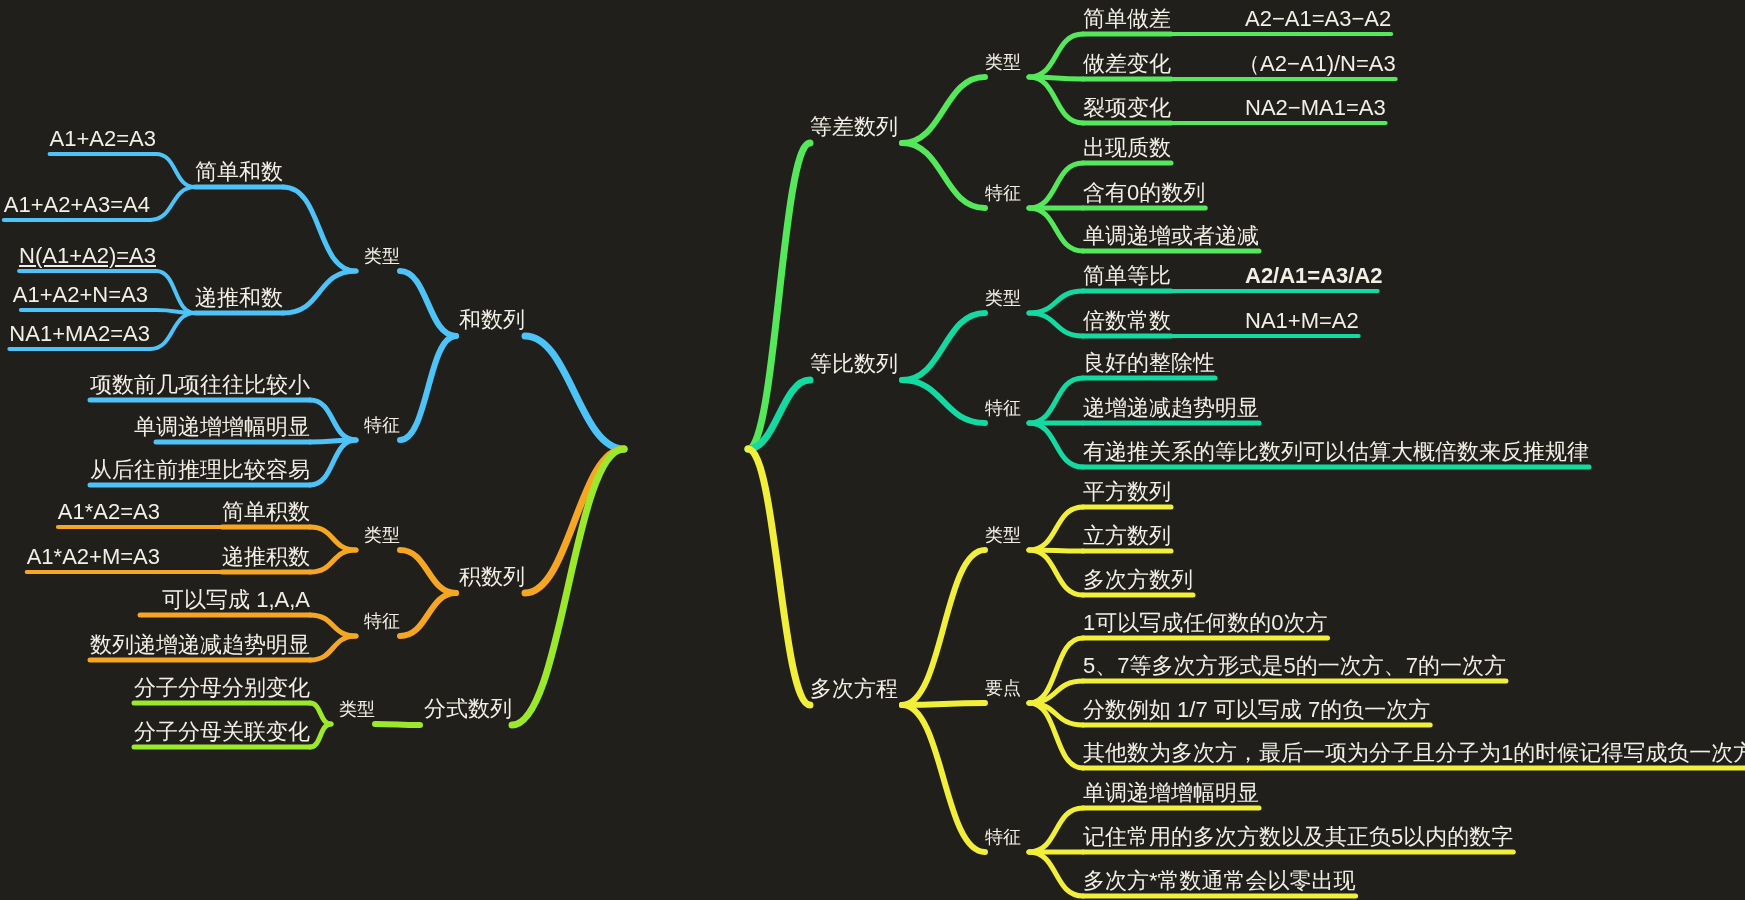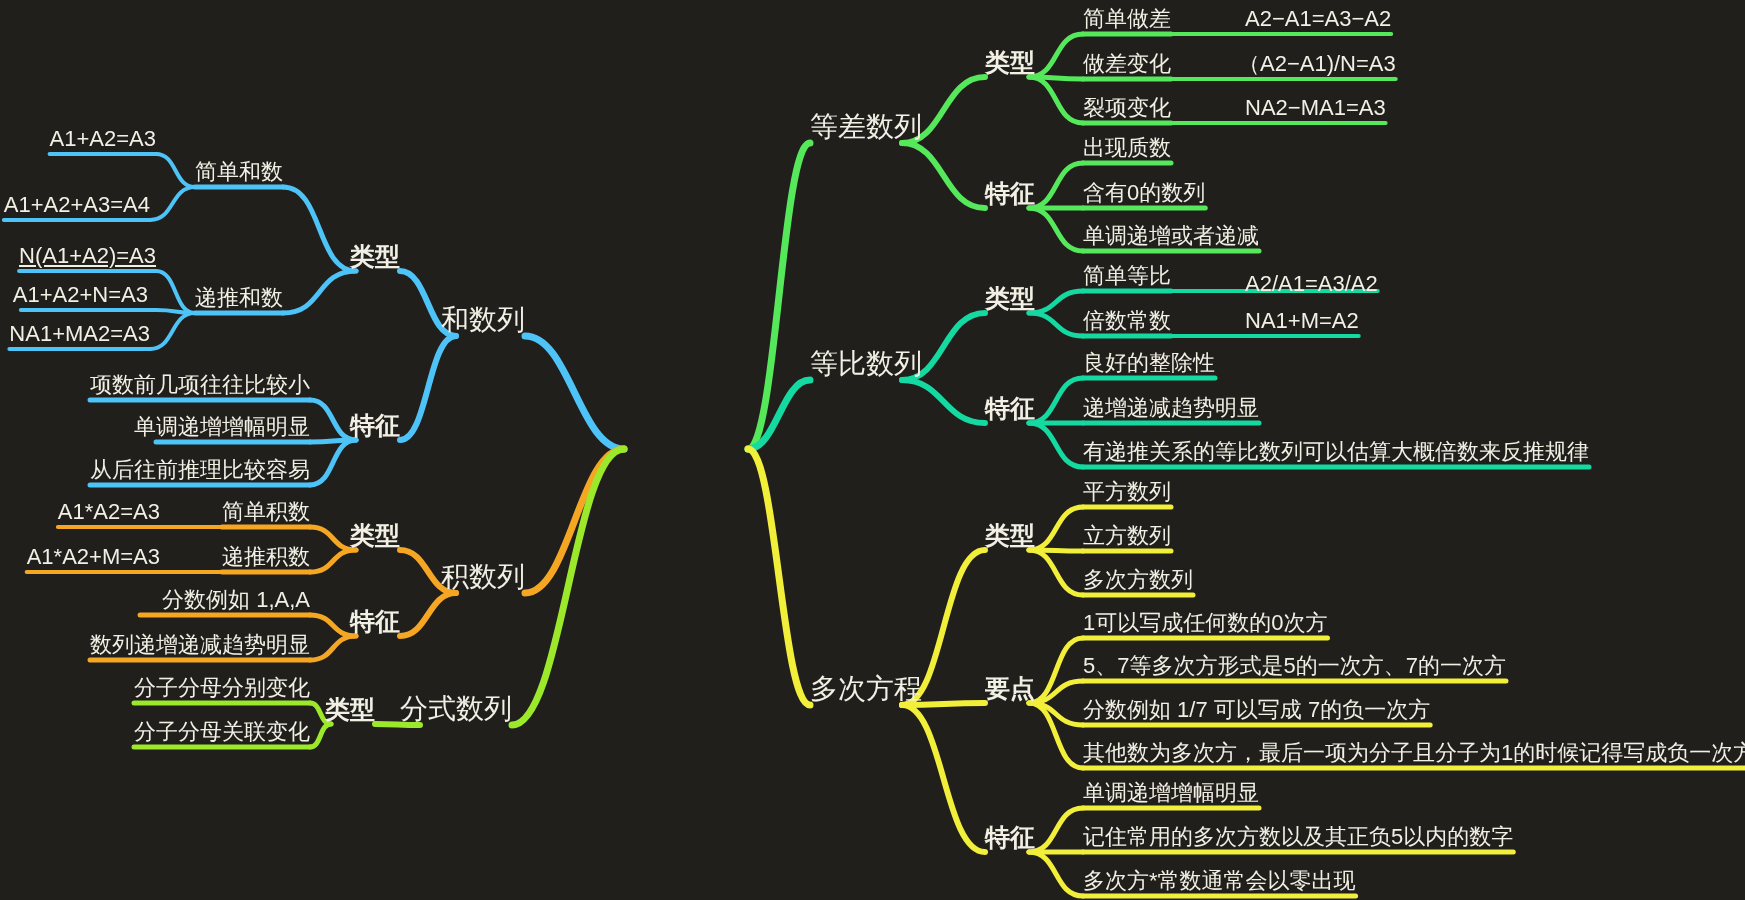--- a/index.html
+++ b/index.html
@@ -36,22 +36,22 @@
     background: #080808;
     border-radius: 26px;
     color: #f6f3e8;
     font-size: 26px;
     padding: 13px 26px;
     letter-spacing: 1px;
     transform: translate(-50%, -50%);
     line-height: 1.1;
     box-shadow: 0 0 0 1px #0c0c0c;
   }
-  .t-lvl1 { font-size: 28px; }
-  .t-lvl2 { font-size: 25px; font-weight: bold; }
+  .t-lvl1 { font-size: 22px; }
+  .t-lvl2 { font-size: 18px; }
   .t-lvl3 { font-size: 22px; }
 </style>
 </head>
 <body>
 
 <div id="mindmap-root">
   <svg id="edges" viewBox="0 0 1745 900" xmlns="http://www.w3.org/2000/svg">
       <path d="M 525 336 C 569.55 336, 579.45 449, 624 449" stroke="#4ec3f7" stroke-width="7" fill="none" stroke-linecap="round" stroke-linejoin="round"></path>
       <path d="M 400 271 C 428 271, 428 336, 456 336" stroke="#4ec3f7" stroke-width="6" fill="none" stroke-linecap="round" stroke-linejoin="round"></path>
       <path d="M 283 187 L 195 187" stroke="#4ec3f7" stroke-width="5" fill="none" stroke-linecap="round" stroke-linejoin="round"></path>
@@ -173,42 +173,42 @@
       <div class="node t-lvl3 anchor-right" style="left: 310px; top: 385px;">项数前几项往往比较小</div>
       <div class="node t-lvl3 anchor-right" style="left: 310px; top: 427px;">单调递增增幅明显</div>
       <div class="node t-lvl3 anchor-right" style="left: 310px; top: 470px;">从后往前推理比较容易</div>
       <div class="node t-lvl1 anchor-right" style="left: 525px; top: 577px;">积数列</div>
       <div class="node t-lvl2 anchor-right" style="left: 400px; top: 535px;">类型</div>
       <div class="node t-lvl3 anchor-right" style="left: 310px; top: 512px;">简单积数</div>
       <div class="node t-lvl3 anchor-right" style="left: 160px; top: 512px;">A1*A2=A3</div>
       <div class="node t-lvl3 anchor-right" style="left: 310px; top: 557px;">递推积数</div>
       <div class="node t-lvl3 anchor-right" style="left: 160px; top: 557px;">A1*A2+M=A3</div>
       <div class="node t-lvl2 anchor-right" style="left: 400px; top: 621px;">特征</div>
-      <div class="node t-lvl3 anchor-right" style="left: 310px; top: 600px;">分数例如 1,A,A</div>
+      <div class="node t-lvl3 anchor-right" style="left: 310px; top: 600px;">可以写成 1,A,A</div>
       <div class="node t-lvl3 anchor-right" style="left: 310px; top: 645px;">数列递增递减趋势明显</div>
       <div class="node t-lvl1 anchor-right" style="left: 512px; top: 709px;">分式数列</div>
       <div class="node t-lvl2 anchor-right" style="left: 375px; top: 709px;">类型</div>
       <div class="node t-lvl3 anchor-right" style="left: 310px; top: 688px;">分子分母分别变化</div>
       <div class="node t-lvl3 anchor-right" style="left: 310px; top: 732px;">分子分母关联变化</div>
       <div class="node t-lvl1 anchor-left" style="left: 810px; top: 127px;">等差数列</div>
       <div class="node t-lvl2 anchor-left" style="left: 985px; top: 62px;">类型</div>
       <div class="node t-lvl3 anchor-left" style="left: 1083px; top: 19px;">简单做差</div>
       <div class="node t-lvl3 anchor-left" style="left: 1245px; top: 19px;">A2−A1=A3−A2</div>
       <div class="node t-lvl3 anchor-left" style="left: 1083px; top: 64px;">做差变化</div>
       <div class="node t-lvl3 anchor-left" style="left: 1238px; top: 64px;">（A2−A1)/N=A3</div>
       <div class="node t-lvl3 anchor-left" style="left: 1083px; top: 108px;">裂项变化</div>
       <div class="node t-lvl3 anchor-left" style="left: 1245px; top: 108px;">NA2−MA1=A3</div>
       <div class="node t-lvl2 anchor-left" style="left: 985px; top: 193px;">特征</div>
       <div class="node t-lvl3 anchor-left" style="left: 1083px; top: 148px;">出现质数</div>
       <div class="node t-lvl3 anchor-left" style="left: 1083px; top: 193px;">含有0的数列</div>
       <div class="node t-lvl3 anchor-left" style="left: 1083px; top: 236px;">单调递增或者递减</div>
       <div class="node t-lvl1 anchor-left" style="left: 810px; top: 364px;">等比数列</div>
       <div class="node t-lvl2 anchor-left" style="left: 985px; top: 298px;">类型</div>
       <div class="node t-lvl3 anchor-left" style="left: 1083px; top: 276px;">简单等比</div>
-      <div class="node t-lvl3 anchor-left" style="left: 1245px; top: 284px;">A2/A1=A3/A2</div>
+      <div class="node t-lvl3 anchor-left" style="left: 1245px; top: 276px; font-weight: bold;">A2/A1=A3/A2</div>
       <div class="node t-lvl3 anchor-left" style="left: 1083px; top: 321px;">倍数常数</div>
       <div class="node t-lvl3 anchor-left" style="left: 1245px; top: 321px; text-align: center;">NA1+M=A2</div>
       <div class="node t-lvl2 anchor-left" style="left: 985px; top: 408px;">特征</div>
       <div class="node t-lvl3 anchor-left" style="left: 1083px; top: 363px; text-align: center;">良好的整除性</div>
       <div class="node t-lvl3 anchor-left" style="left: 1083px; top: 408px;">递增递减趋势明显</div>
       <div class="node t-lvl3 anchor-left" style="left: 1083px; top: 452px;">有递推关系的等比数列可以估算大概倍数来反推规律</div>
       <div class="node t-lvl1 anchor-left" style="left: 810px; top: 689px;">多次方程</div>
       <div class="node t-lvl2 anchor-left" style="left: 985px; top: 535px;">类型</div>
       <div class="node t-lvl3 anchor-left" style="left: 1083px; top: 492px;">平方数列</div>
       <div class="node t-lvl3 anchor-left" style="left: 1083px; top: 536px;">立方数列</div>

